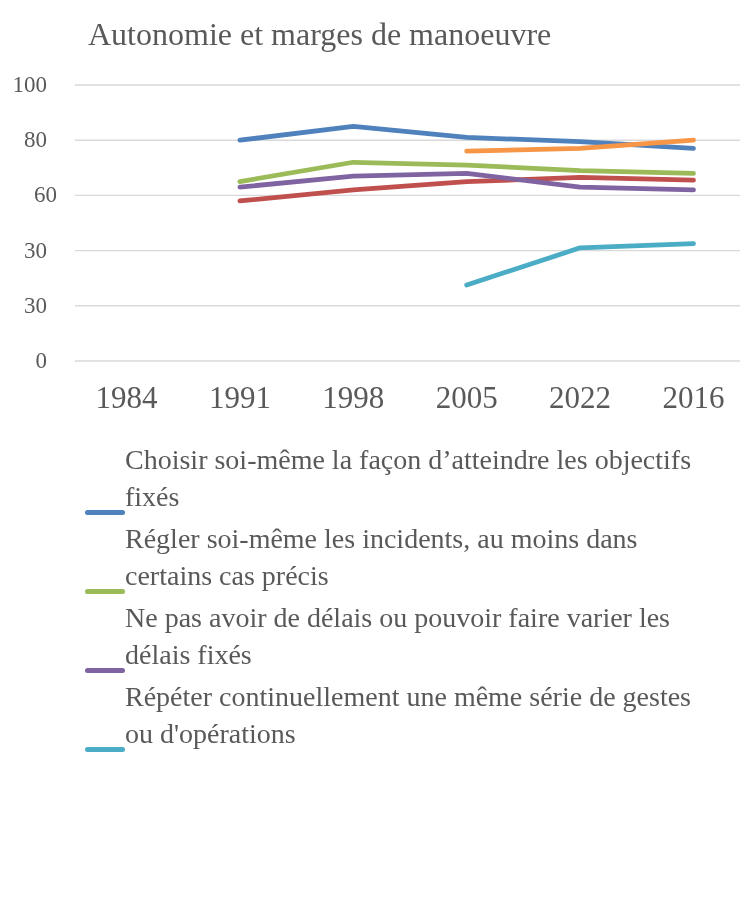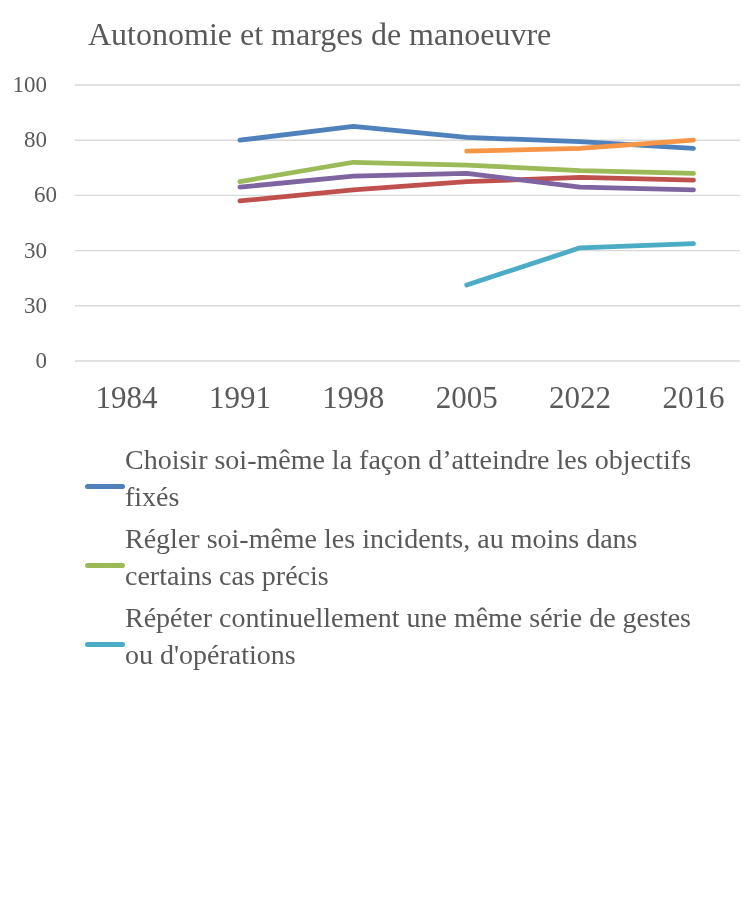--- a/index.html
+++ b/index.html
@@ -18,21 +18,21 @@
   .ylabel {
     position:absolute; left:0; width:47px; text-align:right;
     font-size:23px; line-height:36px; color:#595959;
   }
   .xlabel {
     position:absolute; top:380px; width:114px; text-align:center;
     font-size:31px; line-height:36px; color:#595959;
   }
   .legend { position:absolute; left:85px; top:441px; width:645px; }
   .legend-item {
-    display:flex; align-items:center;
+    display:flex; align-items:flex-end;
     margin-bottom:5px; font-size:28px; line-height:37px; color:#595959;
   }
   .swatch {
     flex:0 0 40px; height:5px; border-radius:2.5px; margin-top:16px;
   }
   .legend-text { max-width:597px; }
 </style>
 </head>
 <body>
 
@@ -75,17 +75,21 @@
   <div id="legend" class="legend">
       <div class="legend-item">
         <span class="swatch" style="background: rgb(79, 129, 189);"></span>
         <span class="legend-text">Choisir soi-même la façon d’atteindre les objectifs fixés</span>
       </div>
       <div class="legend-item">
         <span class="swatch" style="background: rgb(155, 187, 89);"></span>
         <span class="legend-text">Régler soi-même les incidents, au moins dans certains cas précis</span>
       </div>
       <div class="legend-item">
+        <span class="swatch" style="background: rgb(128, 100, 162);"></span>
+        <span class="legend-text">Ne pas avoir de délais ou pouvoir faire varier les délais fixés</span>
+      </div>
+      <div class="legend-item">
         <span class="swatch" style="background: rgb(75, 172, 198);"></span>
         <span class="legend-text">Répéter continuellement une même série de gestes ou d'opérations</span>
       </div>
     </div>
 </div>
 
 </body></html>

